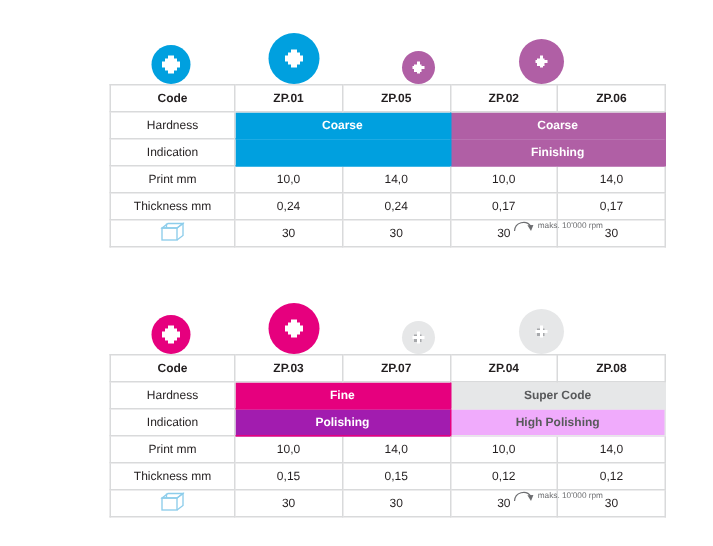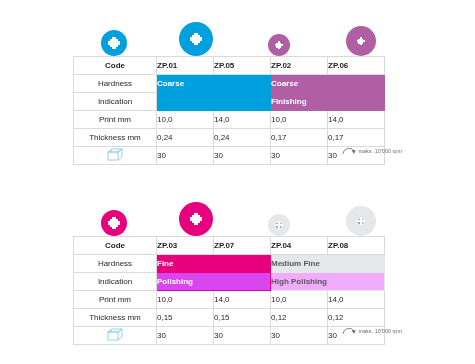--- a/index.html
+++ b/index.html
@@ -36,26 +36,26 @@
   }
   .disc .hub:before,.disc .hub:after{
     content:"";position:absolute;background:#ffffff;
   }
   .disc .hub:before{left:-2px;top:2px;width:12px;height:4px;}
   .disc .hub:after{left:2px;top:-2px;width:4px;height:12px;}
   .disc.small .hub{width:5px;height:5px;}
   .disc.small .hub:before{left:-1.5px;top:1.5px;width:8px;height:2px;}
   .disc.small .hub:after{left:1.5px;top:-1.5px;width:2px;height:8px;}
 
-  table{border-collapse:collapse;width:312px;table-layout:fixed;}
+  table{border-collapse:collapse;width:371px;table-layout:fixed;}
   td,th{
     border:1px solid #d9dadb;
     height:17px;
     font-size:8px;
-    text-align:left;
+    text-align:center;
     vertical-align:middle;
     padding:0;
     font-weight:normal;
   }
   .lbl{
     width:82px;
     font-weight:normal;
     font-size:8px;
     text-align:center;
   }
@@ -194,25 +194,25 @@
           <tr class="hdr">
         <td class="lbl">Code</td>
         <td>ZP.03</td>
         <td>ZP.07</td>
         <td>ZP.04</td>
         <td>ZP.08</td>
       </tr>
       <tr>
         <td class="lbl">Hardness</td>
         <td class="bandtxt" colspan="2" style="background:#e6007e;border-color:#e6007e;">Fine</td>
-        <td class="bandtxt-dark" colspan="2" style="background:#e6e7e8;border-color:#e6e7e8;">Medium Fine</td>
+        <td class="bandtxt-dark" colspan="2" style="background:#e6e7e8;border-color:#e6e7e8;">Super Code</td>
       </tr>
       <tr>
         <td class="lbl">Indication</td>
-        <td class="bandtxt" colspan="2" style="background:#d946ef;border-color:#e6007e;">Polishing</td>
+        <td class="bandtxt" colspan="2" style="background:#a21caf;border-color:#e6007e;">Polishing</td>
         <td class="bandtxt-dark" colspan="2" style="background:#f0abfc;border-color:#e6e7e8;">High Polishing</td>
       </tr>
       <tr>
         <td class="lbl">Print mm</td>
         <td class="val">10,0</td>
         <td class="val">14,0</td>
         <td class="val">10,0</td>
         <td class="val">14,0</td>
       </tr>
       <tr>

